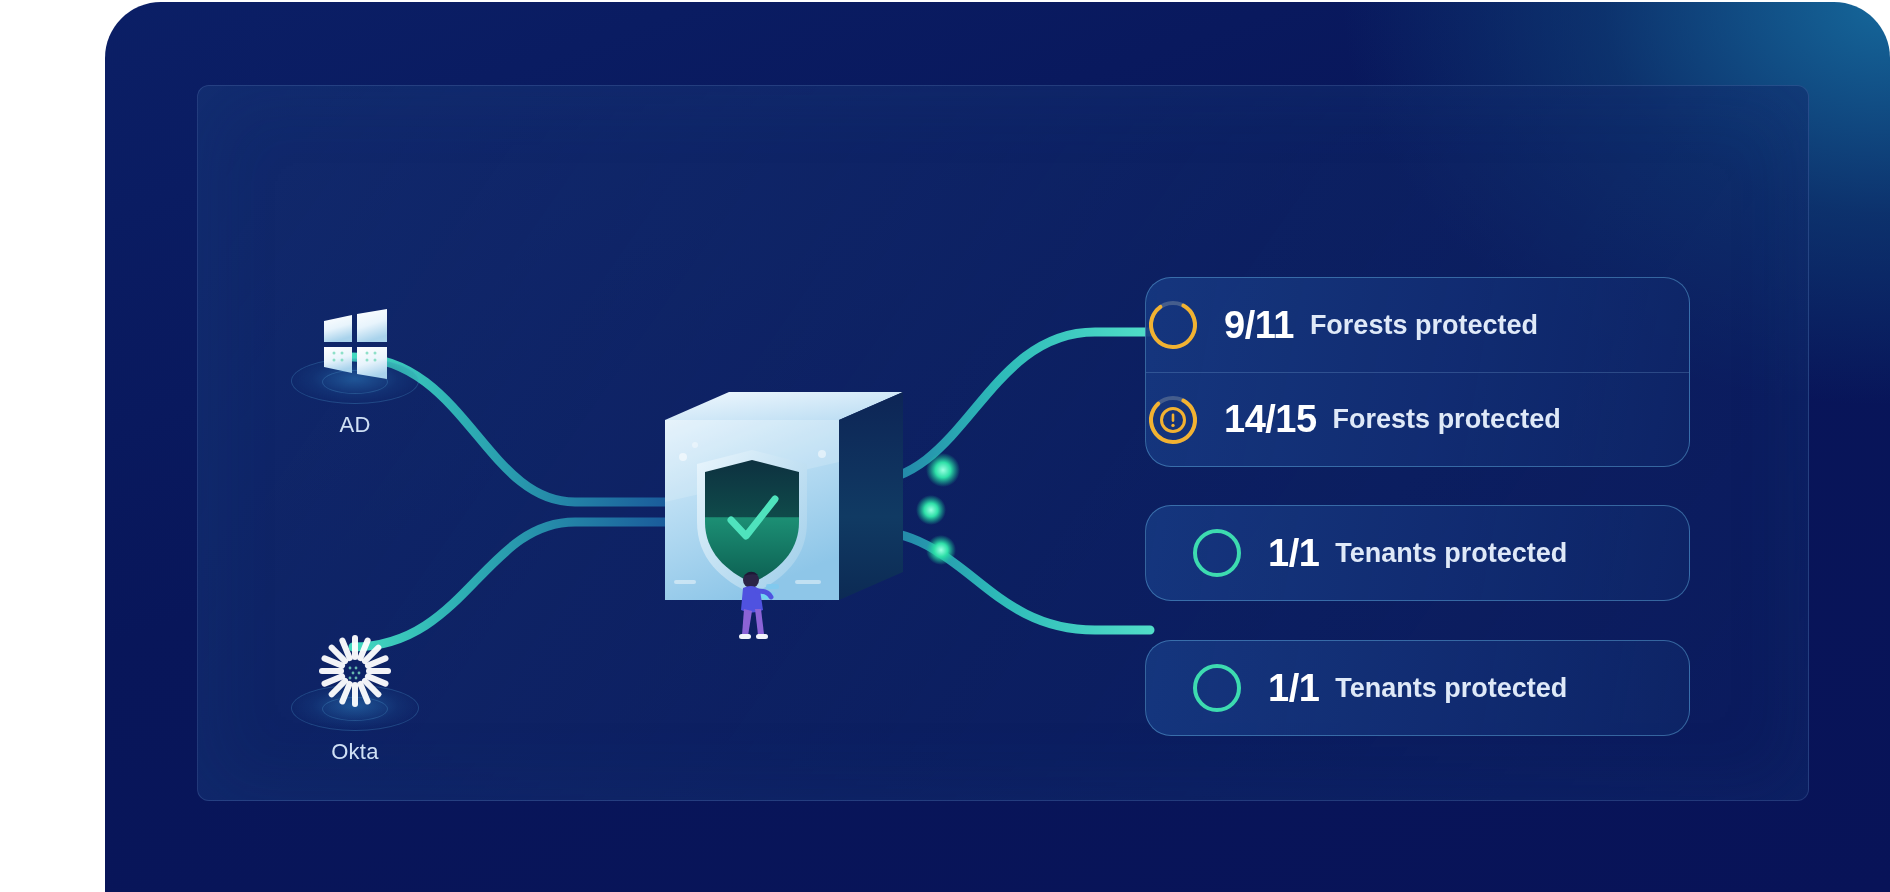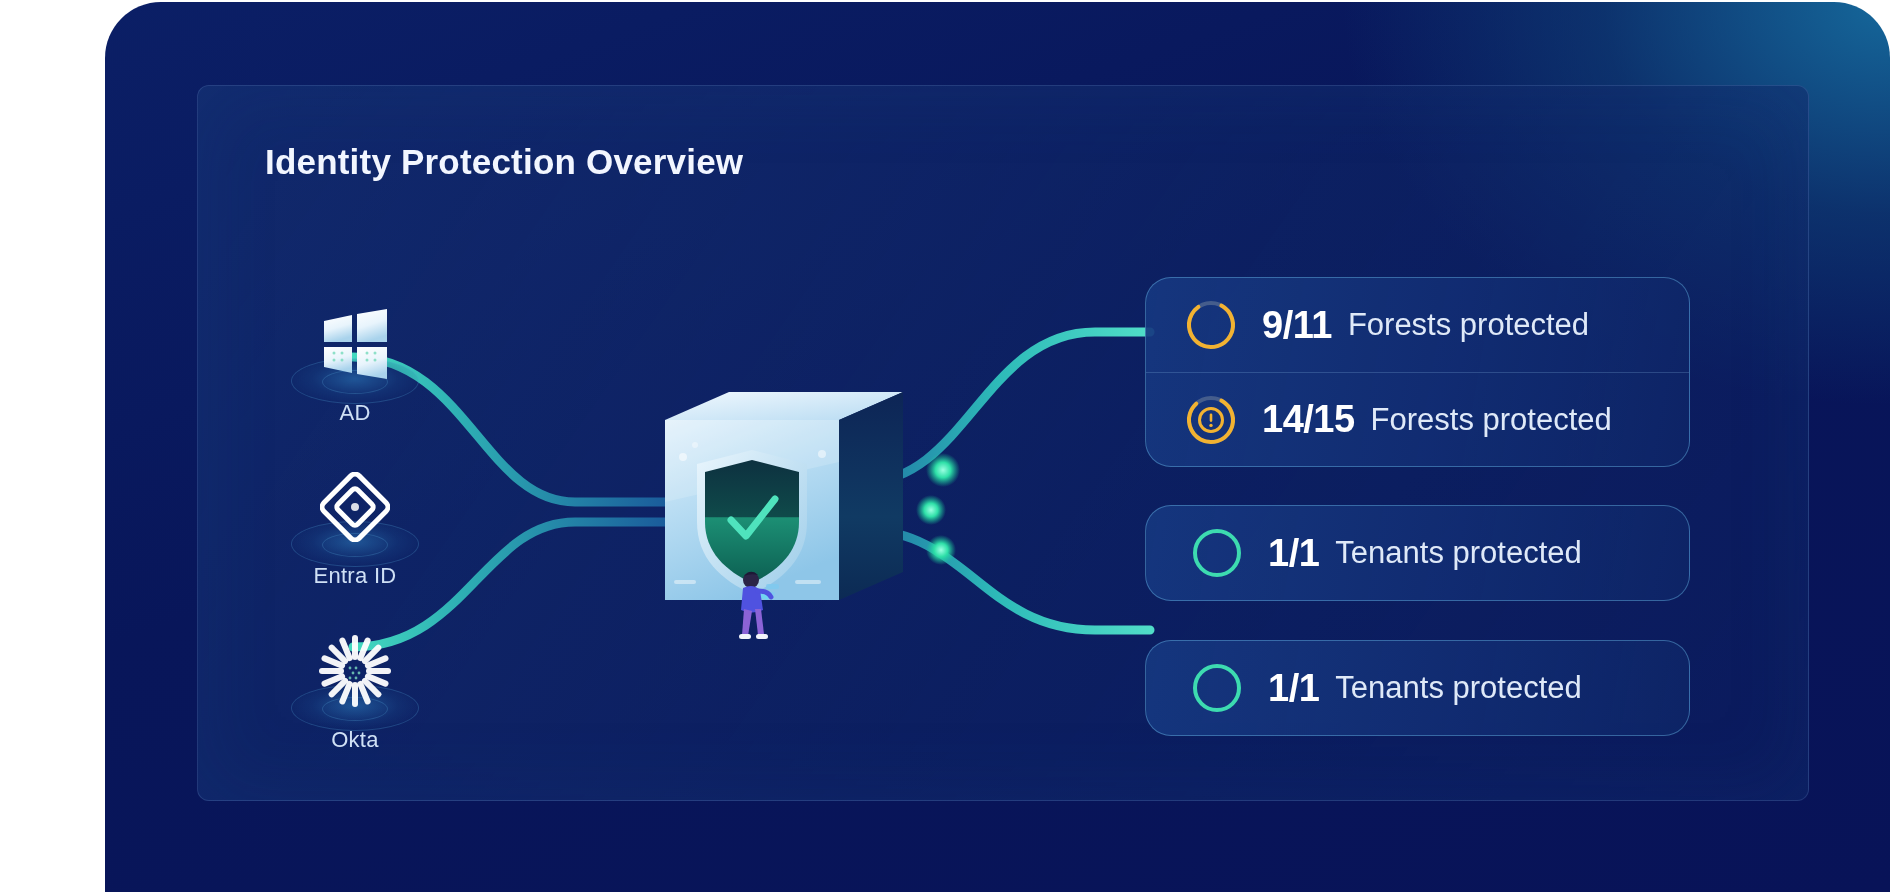--- a/index.html
+++ b/index.html
@@ -49,21 +49,21 @@
   #wires { position:absolute; left:0; top:0; width:1785px; height:890px; }
 
   
   .src { position:absolute; width:190px; text-align:center; }
   .src .glyph {
     position:relative;
     width:190px; height:104px;
     display:flex; align-items:center; justify-content:center;
   }
   .src .label {
-    margin-top:4px;
+    margin-top:16px;
     font-size:22px;
     color:#cfe0f5;
     letter-spacing:0.3px;
   }
   .pad {
     position:absolute;
     left:50%; top:66px; transform:translateX(-50%);
     width:128px; height:46px;
     border-radius:50%;
     background:radial-gradient(ellipse at 50% 45%, rgba(46,126,190,0.55) 0%, rgba(26,74,140,0.30) 48%, rgba(12,32,92,0.0) 78%);
@@ -80,48 +80,47 @@
   .group {
     position:absolute;
     border-radius:26px;
     border:1px solid rgba(110,190,235,0.42);
     background:linear-gradient(100deg, rgba(22,56,128,0.92) 0%, rgba(18,46,116,0.88) 55%, rgba(14,38,104,0.80) 100%);
   }
   .row {
     position:relative;
     display:flex; align-items:center;
     height:94px;
-    padding-left:38px;
   }
   .row + .row { border-top:1px solid rgba(150,200,240,0.22); }
 
   .ring { position:relative; width:54px; height:54px; flex:0 0 auto; }
   .val {
     margin-left:24px;
     font-size:38px;
     font-weight:bold;
     color:#ffffff;
     letter-spacing:-0.5px;
     white-space:nowrap;
   }
   .cap {
     margin-left:16px;
-    font-size:31px;
+    font-size:27px;
     color:#dfe9f8;
     white-space:nowrap;
+    font-weight:bold;
   }
 </style>
 </head>
 <body>
 
 <div id="panel">
 
   <div id="inner"></div>
 
-  <h1 id="title">Identity Protection Overview</h1>
 
   <svg id="wires" viewBox="0 0 1785 890" xmlns="http://www.w3.org/2000/svg">
     <defs>
       <linearGradient id="gWireL" x1="0" y1="0" x2="1" y2="0">
         <stop offset="0%" stop-color="#46e3c4"></stop>
         <stop offset="35%" stop-color="#2fb6b8"></stop>
         <stop offset="100%" stop-color="#1b5f9e"></stop>
       </linearGradient>
       <linearGradient id="gWireR" x1="0" y1="0" x2="1" y2="0">
         <stop offset="0%" stop-color="#1b5f9e"></stop>
@@ -259,33 +258,20 @@
           <circle cx="47" cy="44" r="1.5"></circle>
             <circle cx="55" cy="44" r="1.5"></circle>
           <circle cx="47" cy="51" r="1.5"></circle>
             <circle cx="55" cy="51" r="1.5"></circle>
         </g>
       </svg>
     </div>
     <div class="label">AD</div>
   </div>
 
-  <div class="src" style="left:155px; top:453px;">
-    <div class="glyph">
-      <div class="pad"></div>
-      <svg width="70" height="70" viewBox="0 0 70 70" style="position:relative; z-index:2;">
-        <g transform="rotate(45 35 35)" fill="none" stroke="#ffffff" stroke-linejoin="round">
-          <rect x="10" y="10" width="50" height="50" rx="6" stroke-width="5"></rect>
-          <rect x="21" y="21" width="28" height="28" rx="4" stroke-width="5"></rect>
-        </g>
-        <circle cx="35" cy="35" r="4" fill="#ffffff" opacity="0.85"></circle>
-      </svg>
-    </div>
-    <div class="label">Entra ID</div>
-  </div>
 
   <div class="src" style="left:155px; top:617px;">
     <div class="glyph">
       <div class="pad"></div>
       <svg width="74" height="74" viewBox="0 0 74 74" style="position:relative; z-index:2;" id="okta-svg">
         <g id="okta-rays">
             <line x1="37.00" y1="23.00" x2="37.00" y2="4.00" stroke="#ffffff" stroke-width="6" stroke-linecap="round" opacity="0.95"></line>
             <line x1="42.36" y1="24.07" x2="49.63" y2="6.51" stroke="#ffffff" stroke-width="6" stroke-linecap="round" opacity="0.95"></line>
             <line x1="46.90" y1="27.10" x2="60.33" y2="13.67" stroke="#ffffff" stroke-width="6" stroke-linecap="round" opacity="0.95"></line>
             <line x1="49.93" y1="31.64" x2="67.49" y2="24.37" stroke="#ffffff" stroke-width="6" stroke-linecap="round" opacity="0.95"></line>

